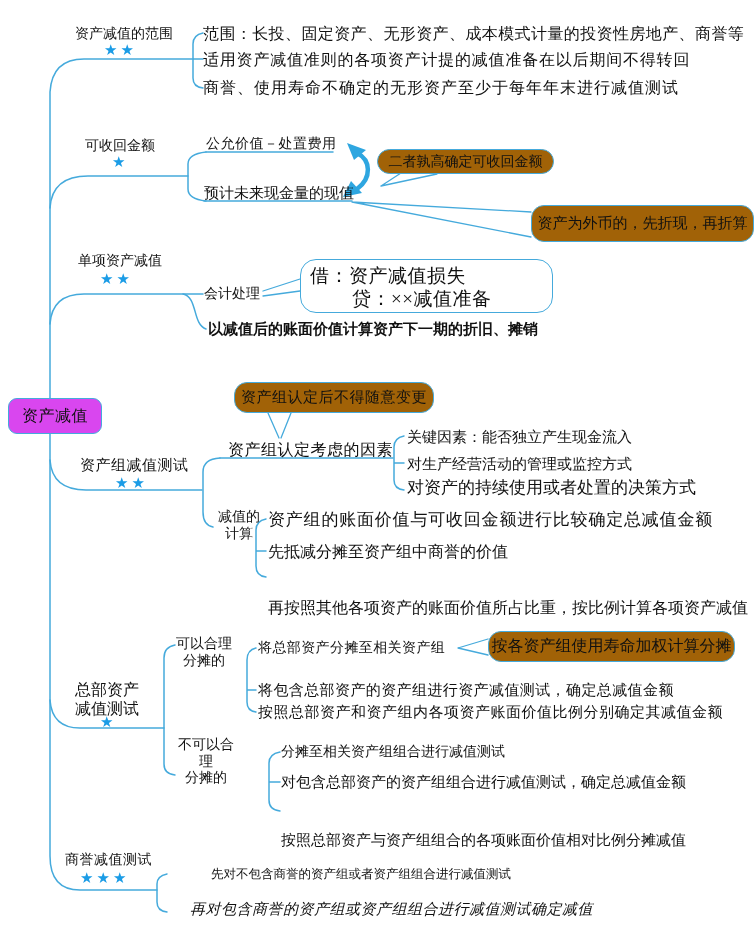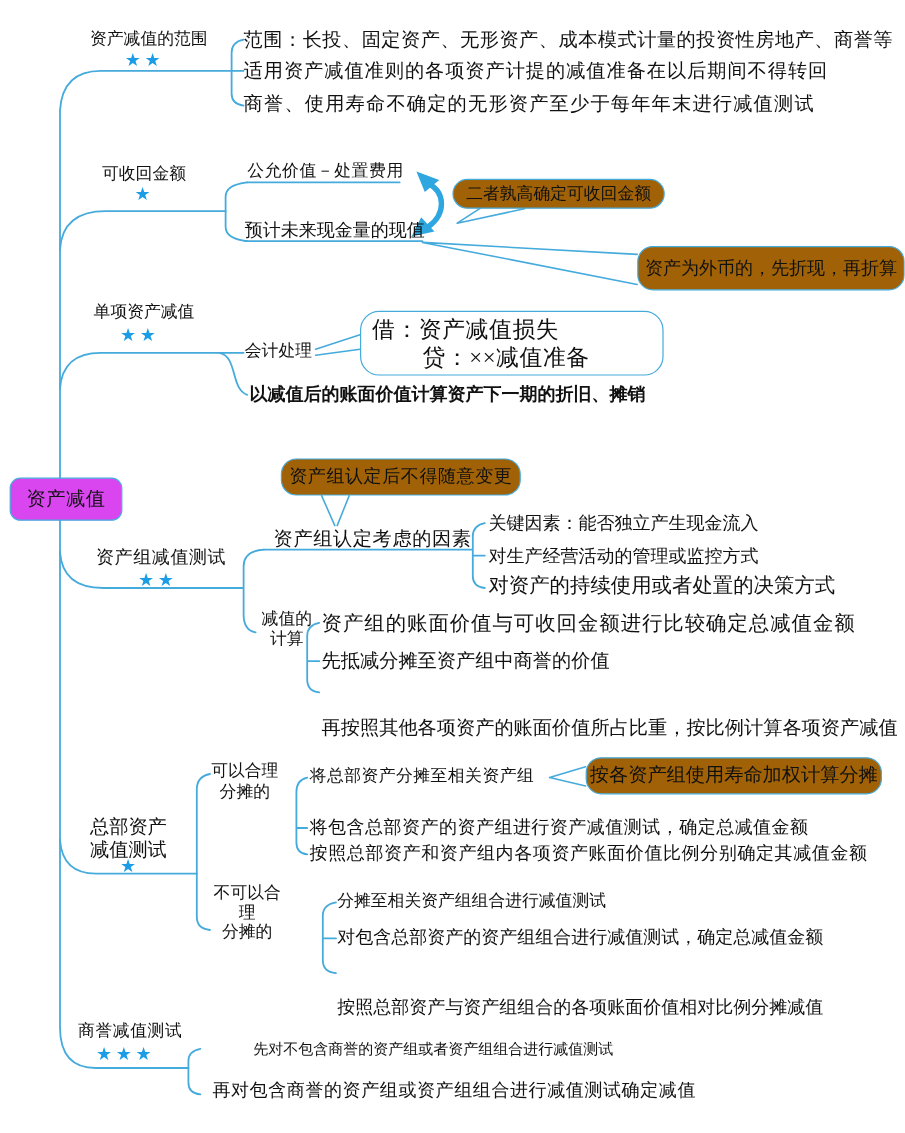--- a/index.html
+++ b/index.html
@@ -140,15 +140,15 @@
   <div class="n f15 ls05" style="left:258px;top:704px;">按照总部资产和资产组内各项资产账面价值比例分别确定其减值金额</div>
   <div class="n f13 ctr" style="left:172px;top:737px;width:68px;">不可以合理
 分摊的</div>
   <div class="n f14" style="left:281px;top:744px;">分摊至相关资产组组合进行减值测试</div>
   <div class="n f15" style="left:281px;top:774px;">对包含总部资产的资产组组合进行减值测试，确定总减值金额</div>
   <div class="n f15" style="left:281px;top:800px;margin-top:32px;">按照总部资产与资产组组合的各项账面价值相对比例分摊减值</div>
 
   <div class="n f14 ls05" style="left:65px;top:852px;">商誉减值测试</div>
   <div class="stars" style="left:80px;top:871px;">★★★</div>
   <div class="n f12" style="left:185px;top:867px;">先对不包含商誉的资产组或者资产组组合进行减值测试</div>
-  <div class="n f15 ls05" style="left:177px;top:901px;">再对包含商誉的资产组或资产组组合进行减值测试确定减值</div>
+  <div class="n f15 ls05" style="left:190px;top:901px;font-style:italic;">再对包含商誉的资产组或资产组组合进行减值测试确定减值</div>
 
 </div>
 
 </body></html>

